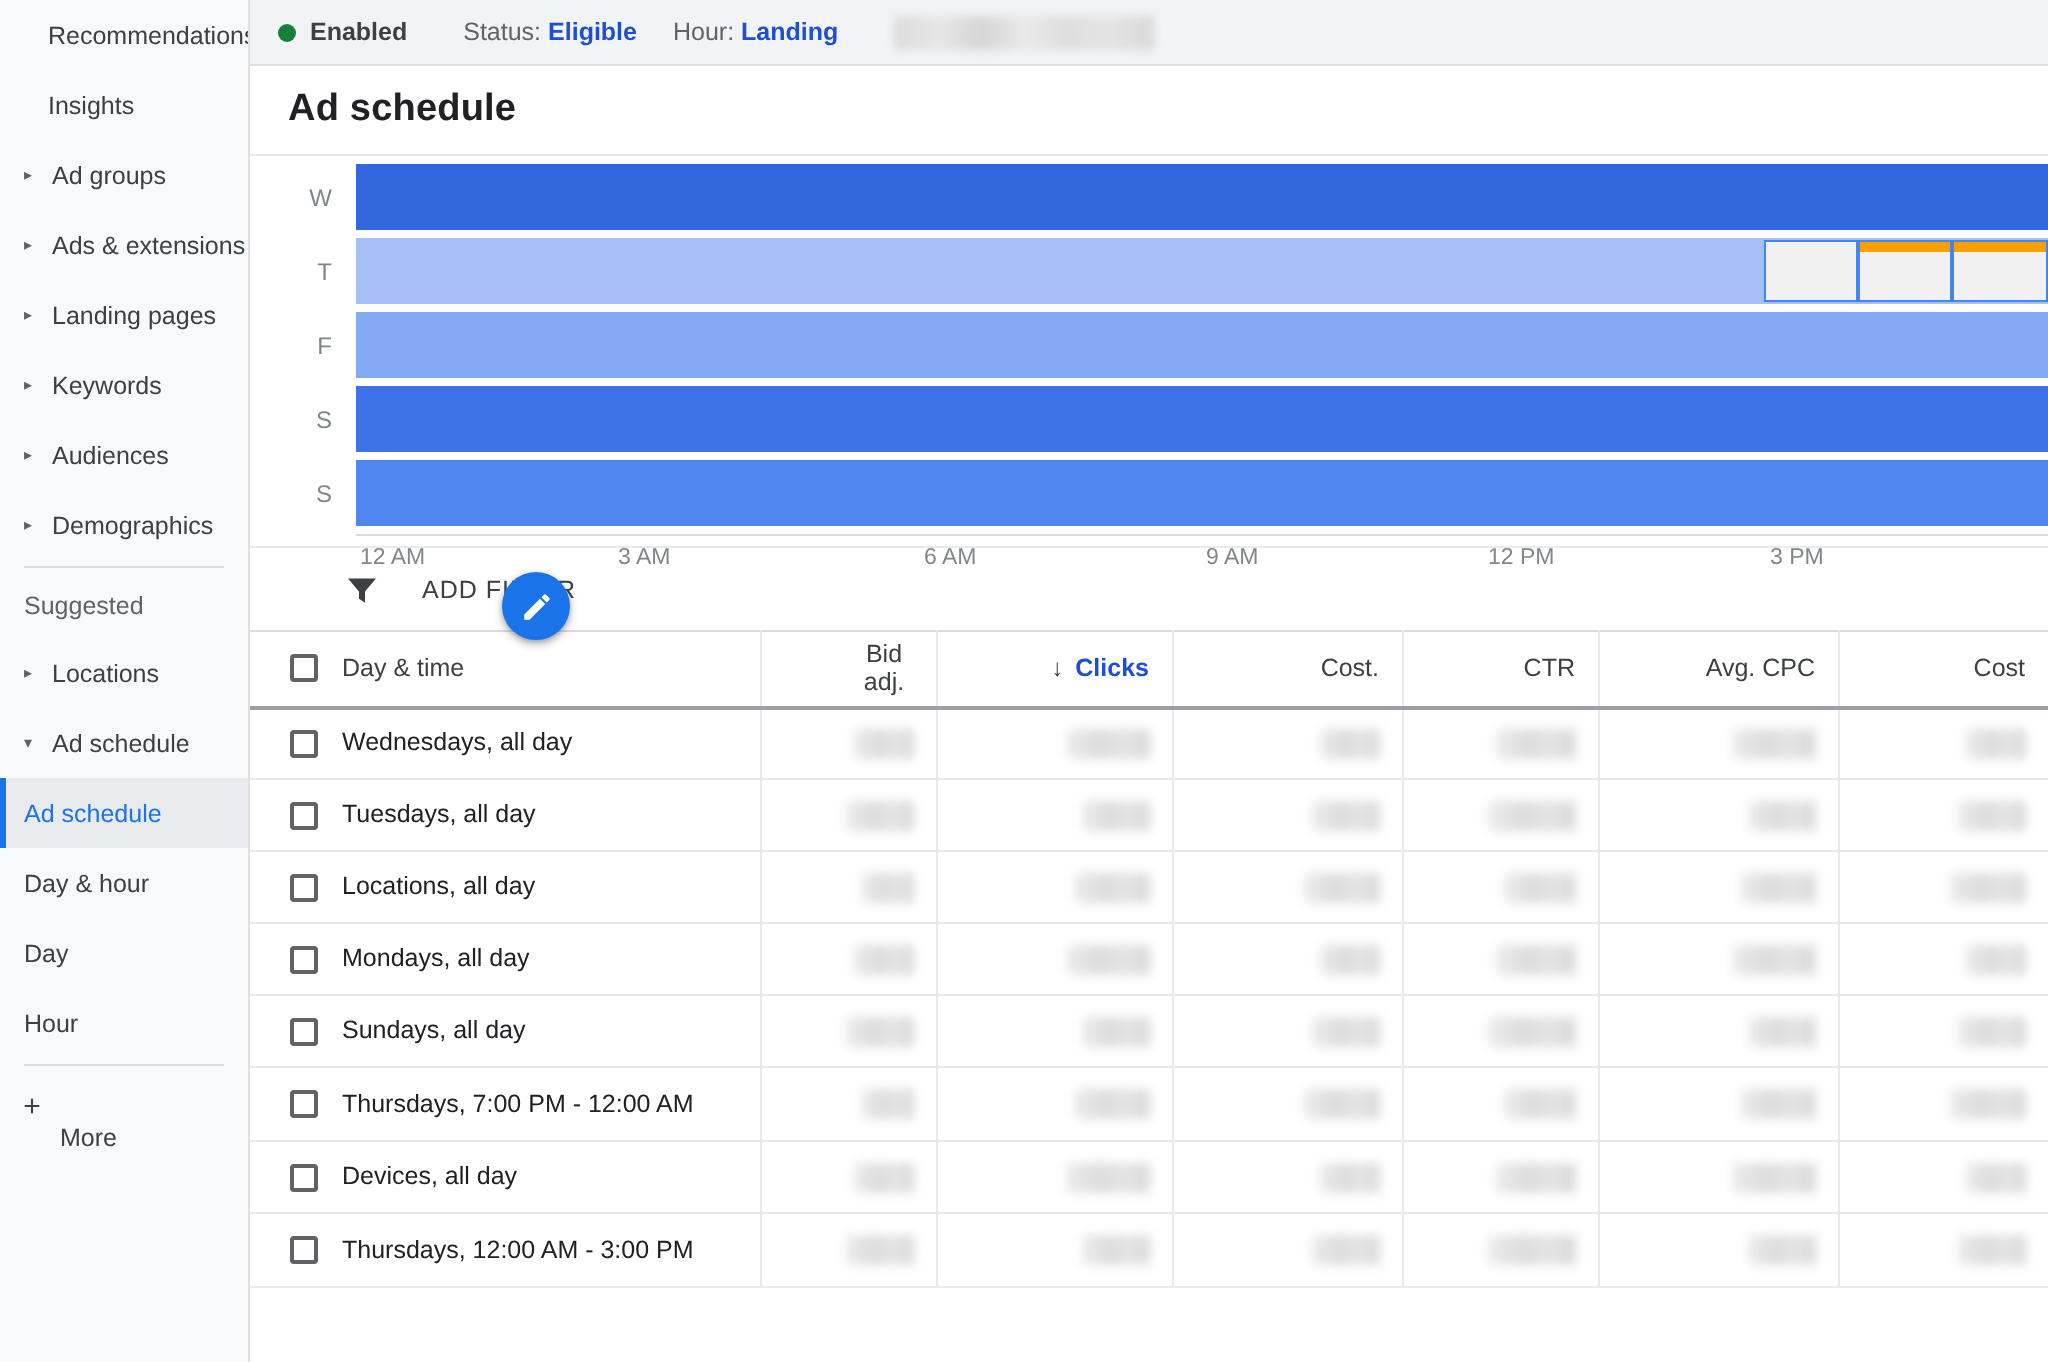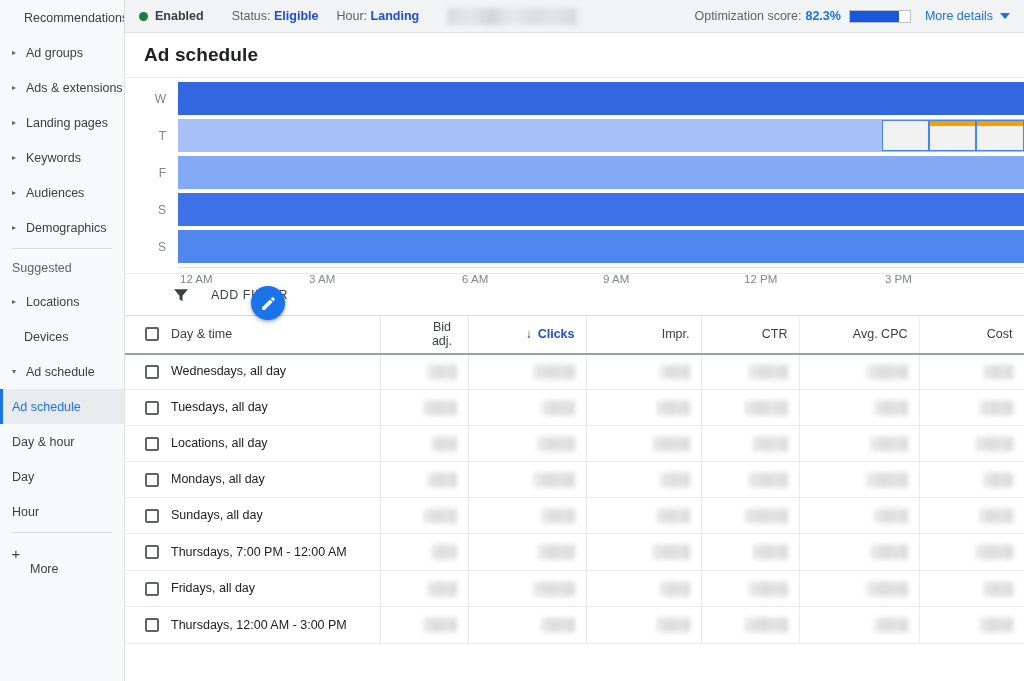--- a/index.html
+++ b/index.html
@@ -261,20 +261,24 @@
 <body>
 
 <div class="app">
 
   <nav class="sidebar">
     <div id="nav-main">
         <div class="nav-item no-arrow">
           <span class="arrow"></span>
           <span class="nav-label">Recommendations</span>
         </div>
+        <div class="nav-item no-arrow">
+          <span class="arrow"></span>
+          <span class="nav-label">Insights</span>
+        </div>
         <div class="nav-item has-arrow">
           <span class="arrow">▸</span>
           <span class="nav-label">Ad groups</span>
         </div>
         <div class="nav-item has-arrow">
           <span class="arrow">▸</span>
           <span class="nav-label">Ads &amp; extensions</span>
         </div>
         <div class="nav-item has-arrow">
           <span class="arrow">▸</span>
@@ -292,24 +296,20 @@
           <span class="arrow">▸</span>
           <span class="nav-label">Demographics</span>
         </div>
       </div>
     <div class="nav-divider"></div>
     <div class="nav-section-label">Suggested</div>
     <div id="nav-suggested">
         <div class="nav-item has-arrow">
           <span class="arrow">▸</span>
           <span class="nav-label">Locations</span>
-        </div>
-        <div class="nav-item no-arrow">
-          <span class="arrow"></span>
-          <span class="nav-label">Devices</span>
         </div>
         <div class="nav-item has-arrow">
           <span class="arrow down">▾</span>
           <span class="nav-label">Ad schedule</span>
         </div>
       </div>
     <div id="nav-sub">
         <div class="nav-item active sub no-arrow">
           <span class="nav-label">Ad schedule</span>
         </div>
@@ -340,31 +340,20 @@
       <div class="st-pair">
         <span>Status:</span>
         <b>Eligible</b>
       </div>
       <div class="st-pair">
         <span>Hour:</span>
         <b>Landing</b>
       </div>
       <div class="st-redact"></div>
 
-      <div class="st-right">
-        <span class="opt-label">Optimization score:</span>
-        <span class="opt-score">82.3%</span>
-        <div class="opt-bar">
-          <div class="opt-bar-fill" id="opt-fill" style="width: 82%;"></div>
-        </div>
-        <div class="more-details">
-          <span>More details</span>
-          <span class="chev"></span>
-        </div>
-      </div>
     </div>
 
     <div class="page-title-bar">
       <div class="page-title">Ad schedule</div>
     </div>
 
     <div class="chart-wrap">
       <div class="chart-rows" id="chart-rows">
           <div class="chart-row">
             <div class="row-label">W</div>
@@ -442,21 +431,21 @@
               </div>
             </th>
             <th>
               <div class="th-inner right">
                 <span class="sort-arrow">↓</span>
                 <span class="th-sorted">Clicks</span>
               </div>
             </th>
             <th>
               <div class="th-inner right">
-                <span>Impr.</span>
+                <span>Cost.</span>
               </div>
             </th>
             <th>
               <div class="th-inner right">
                 <span>CTR</span>
               </div>
             </th>
             <th>
               <div class="th-inner right">
                 <span>Avg. CPC</span>
@@ -695,21 +684,21 @@
             <td>
               <div class="blur-cell">
                 <div class="blur-block" style="width: 38px;"></div>
               </div>
             </td>
           </tr>
           <tr>
             <td>
               <div class="daytime-cell">
                 <span class="cb"></span>
-                <span class="daytime-text">Fridays, all day</span>
+                <span class="daytime-text">Devices, all day</span>
               </div>
             </td>
             <td>
               <div class="blur-cell">
                 <div class="blur-block" style="width: 30px;"></div>
               </div>
             </td>
             <td>
               <div class="blur-cell">
                 <div class="blur-block" style="width: 42px;"></div>

